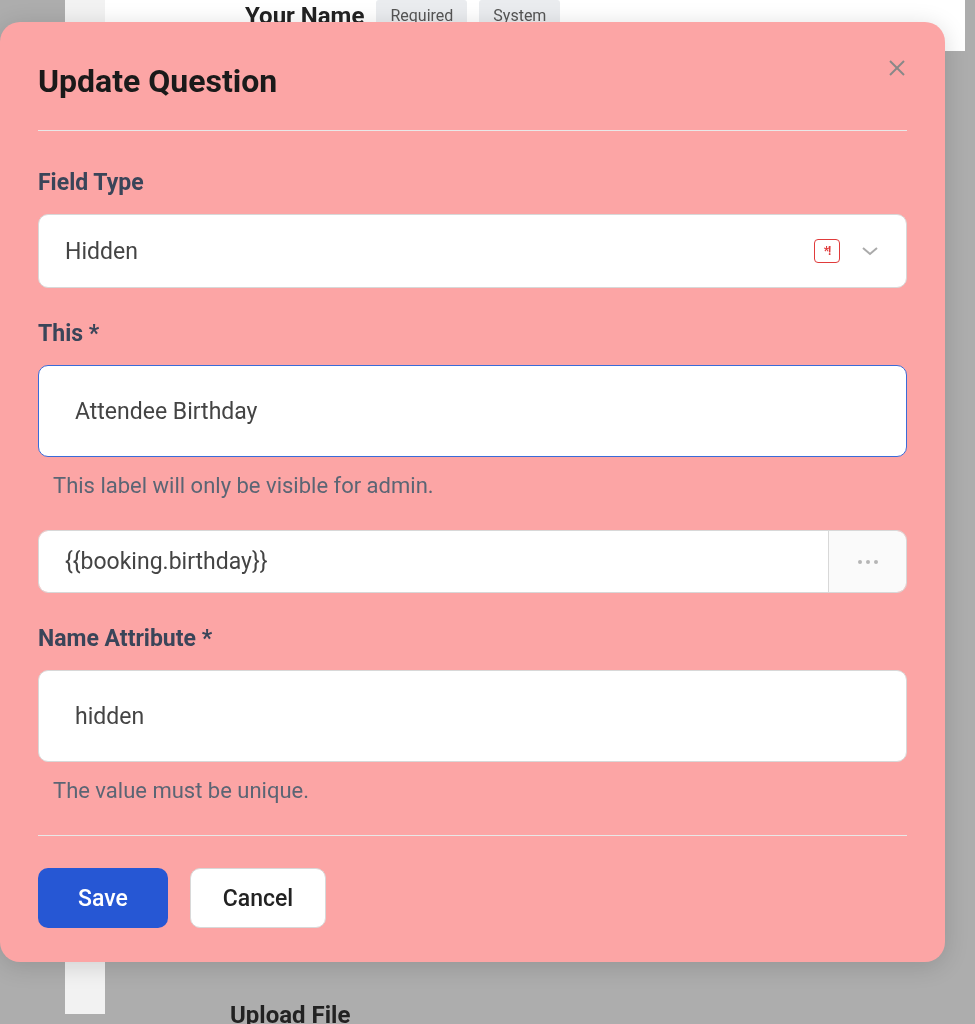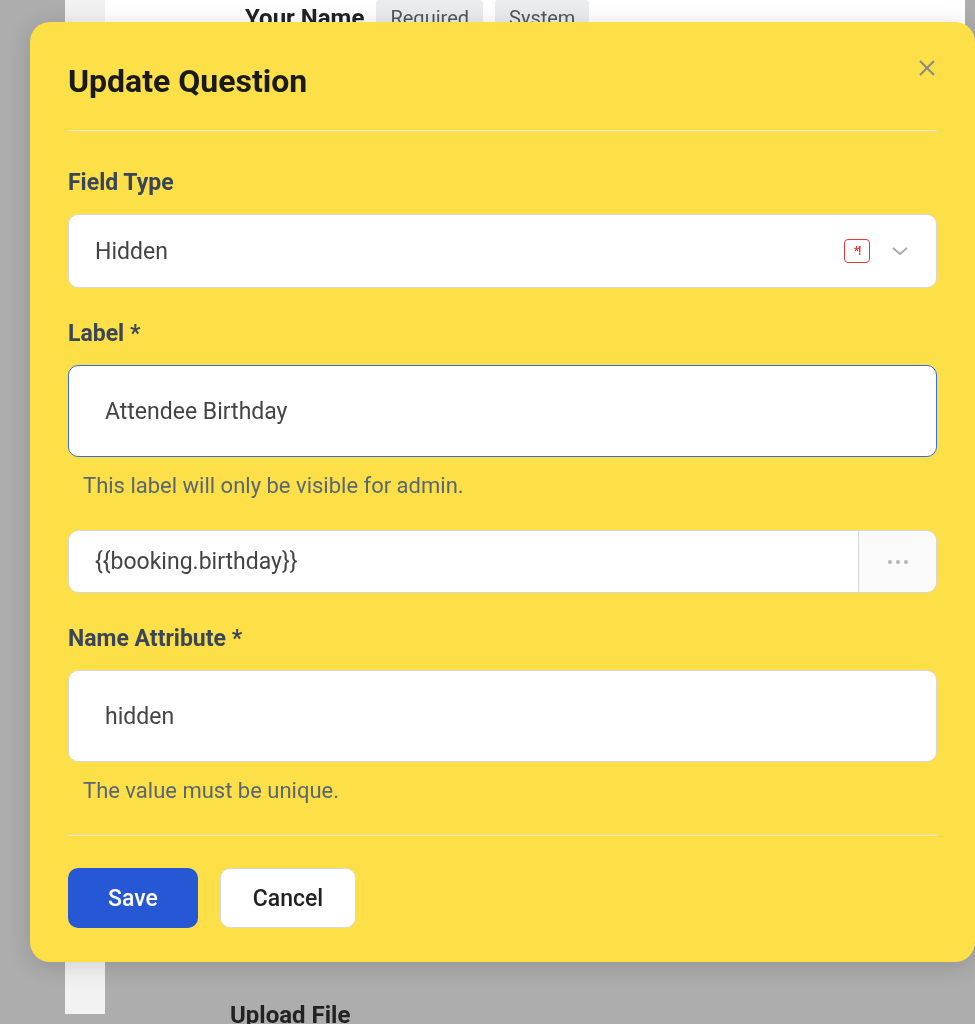--- a/index.html
+++ b/index.html
@@ -40,21 +40,21 @@
     }
     .bg-title {
       font-weight: 700;
       font-size: 24px;
       color: #222;
     }
     .bg-tag {
       background: #eaecef;
       color: #555;
       padding: 6px 14px;
-      font-size: 20px;
+      font-size: 16px;
       border-radius: 3px;
     }
     .bg-upload {
       position: absolute;
       bottom: -5px;
       left: 230px;
       font-weight: 700;
       font-size: 24px;
       color: #222;
     }
@@ -62,23 +62,23 @@
       position: absolute;
       top: -10px;
       left: 65px;
       width: 40px;
       height: 1024px;
       background: #f2f2f2;
     }
     .modal {
       position: absolute;
       top: 22px;
-      left: 30px;
+      left: 0;
       width: 945px;
-      background: #fde047;
+      background: #fca5a5;
       border-radius: 20px;
       box-shadow: 0 4px 24px rgba(0,0,0,0.15);
       padding: 40px 38px 34px 38px;
     }
     .modal-header {
       display: flex;
       justify-content: space-between;
       align-items: flex-start;
       padding-bottom: 30px;
       border-bottom: 1px solid #e8e8e8;
@@ -269,21 +269,21 @@
       <div class="select-icons">
         <span class="lastpass-icon"></span>
         <svg class="chevron-down" viewBox="0 0 20 12">
           <polyline points="3,3 10,9 17,3"></polyline>
         </svg>
       </div>
     </div>
   </div>
 
   <div class="form-group">
-    <label class="form-label">Label *</label>
+    <label class="form-label">This *</label>
     <input type="text" class="text-input focused" value="Attendee Birthday" style="">
     <p class="help-text">This label will only be visible for admin.</p>
   </div>
 
   <div class="form-group">
     <div class="input-group">
       <input type="text" class="tag-input" value="{{booking.birthday}}" style="">
       <div class="input-addon">
         <span class="dots-icon">
           <span></span>

